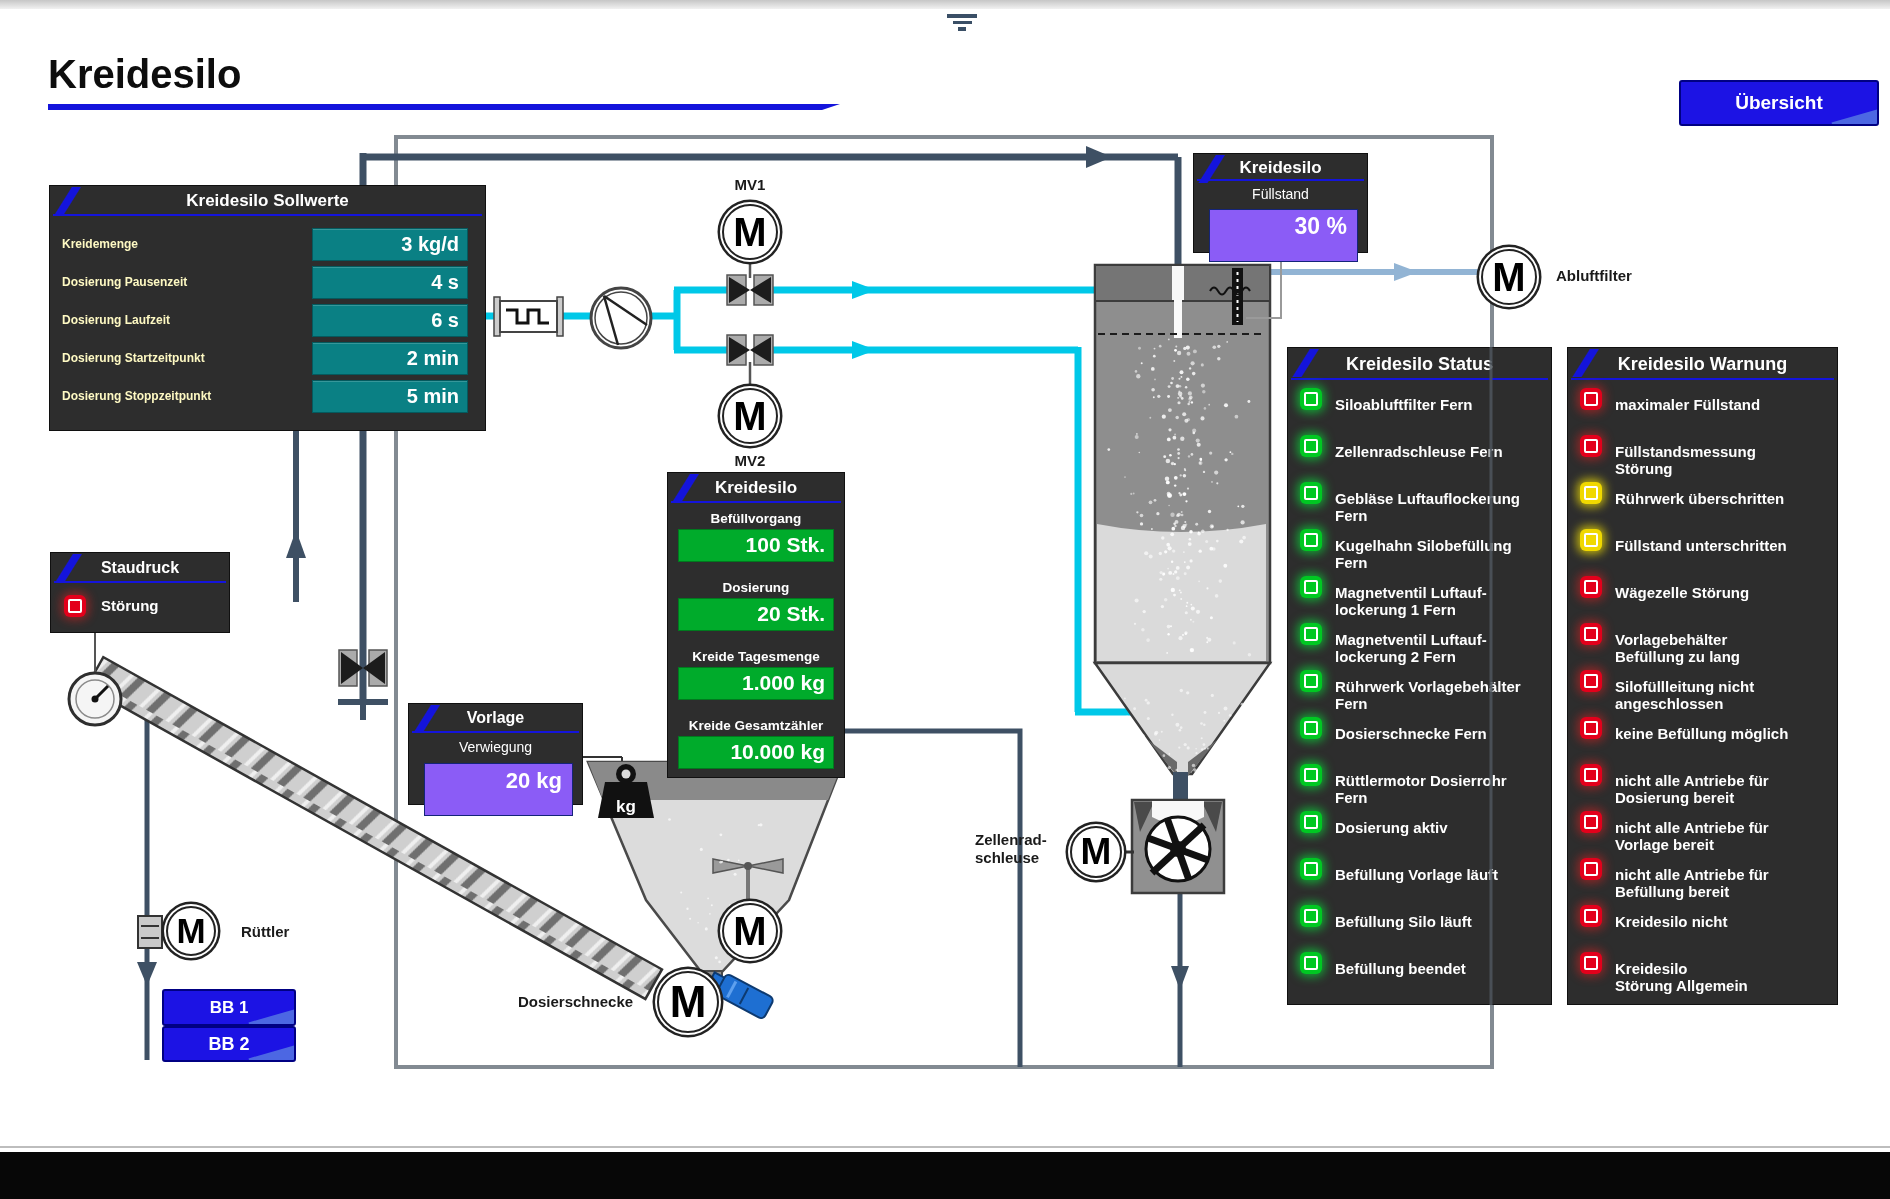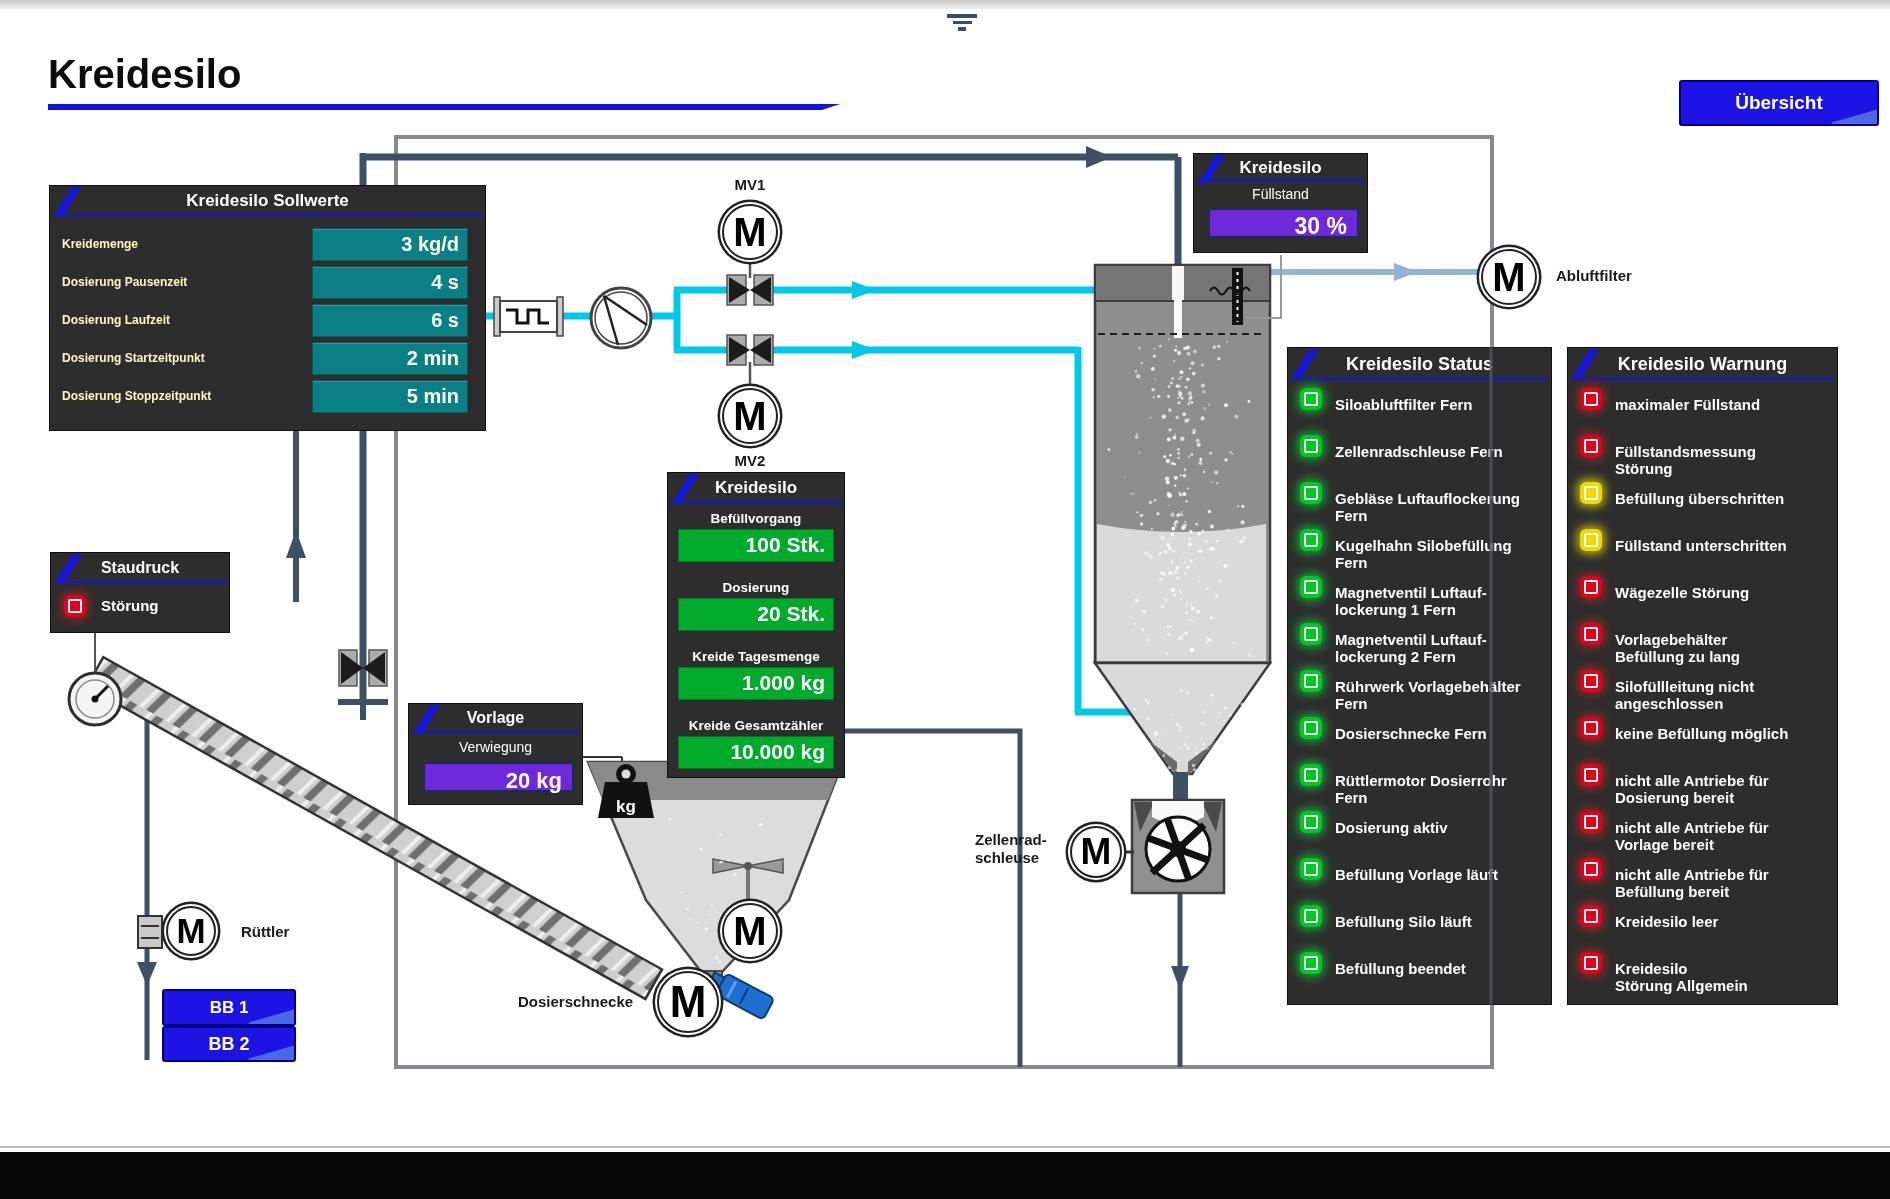--- a/index.html
+++ b/index.html
@@ -39,21 +39,21 @@
   .led.yellow{background:#f0d800;box-shadow:0 0 10px 3px rgba(255,235,0,.7);}
   .led-label{color:#fff;font-size:15px;font-weight:bold;line-height:16.5px;margin-top:9px;white-space:pre-line;}
   
   .cnt-rows{padding-top:8px;}
   .cnt-row{margin-bottom:2px;height:67px;}
   .cnt-label{display:block;text-align:center;color:#fff;font-size:13.5px;font-weight:bold;margin-bottom:3px;}
   .cnt-value{margin:0 10px;height:33px;background:#00ab2b;border:1px solid #007a1e;box-sizing:border-box;
              color:#fff;font-size:21px;font-weight:bold;text-align:right;line-height:30px;padding-right:8px;}
   
   .bar-label{display:block;text-align:center;color:#fff;font-size:14px;font-weight:normal;}
-  .bar-value{position:absolute;left:15px;right:9px;height:28px;background:#6d28d9;border:1px solid #14247a;
+  .bar-value{position:absolute;left:15px;right:9px;height:53px;background:#8b5cf6;border:1px solid #14247a;
              box-sizing:border-box;color:#fff;font-weight:bold;text-align:right;padding-right:10px;}
   .lbl{position:absolute;font-weight:bold;color:#1a1a1a;font-size:15px;z-index:5;}
   .pre{white-space:pre-line;line-height:18px;}
   .motor{position:absolute;z-index:4;background:#fff;border:2.5px solid #222;border-radius:50%;
          box-shadow:0 0 0 2px #fff,0 0 0 4.5px #222;display:flex;align-items:center;justify-content:center;
          font-weight:bold;color:#000;box-sizing:border-box;}
   svg.base{position:absolute;left:0;top:0;z-index:1;}
   svg.overlay{position:absolute;left:0;top:0;z-index:3;pointer-events:none;}
   .bottom-rule{position:absolute;left:0;top:1146px;width:1890px;height:2px;background:#bdbdbd;}
   .bottom-bar{position:absolute;left:0;top:1152px;width:1890px;height:47px;background:#070707;}
@@ -709,21 +709,21 @@
           <span class="led red"></span>
           <span class="led-label">maximaler Füllstand</span>
         </div>
         <div class="led-item">
           <span class="led red"></span>
           <span class="led-label">Füllstandsmessung
 Störung</span>
         </div>
         <div class="led-item">
           <span class="led yellow"></span>
-          <span class="led-label">Befüllung überschritten</span>
+          <span class="led-label">Rührwerk überschritten</span>
         </div>
         <div class="led-item">
           <span class="led yellow"></span>
           <span class="led-label">Füllstand unterschritten</span>
         </div>
         <div class="led-item">
           <span class="led red"></span>
           <span class="led-label">Wägezelle Störung</span>
         </div>
         <div class="led-item">
@@ -750,21 +750,21 @@
           <span class="led-label">nicht alle Antriebe für
 Vorlage bereit</span>
         </div>
         <div class="led-item">
           <span class="led red"></span>
           <span class="led-label">nicht alle Antriebe für
 Befüllung bereit</span>
         </div>
         <div class="led-item">
           <span class="led red"></span>
-          <span class="led-label">Kreidesilo leer</span>
+          <span class="led-label">Kreidesilo nicht</span>
         </div>
         <div class="led-item">
           <span class="led red"></span>
           <span class="led-label">Kreidesilo
 Störung Allgemein</span>
         </div>
       </div>
   </div>
 
   <svg class="overlay" width="1890" height="1199" viewBox="0 0 1890 1199">

